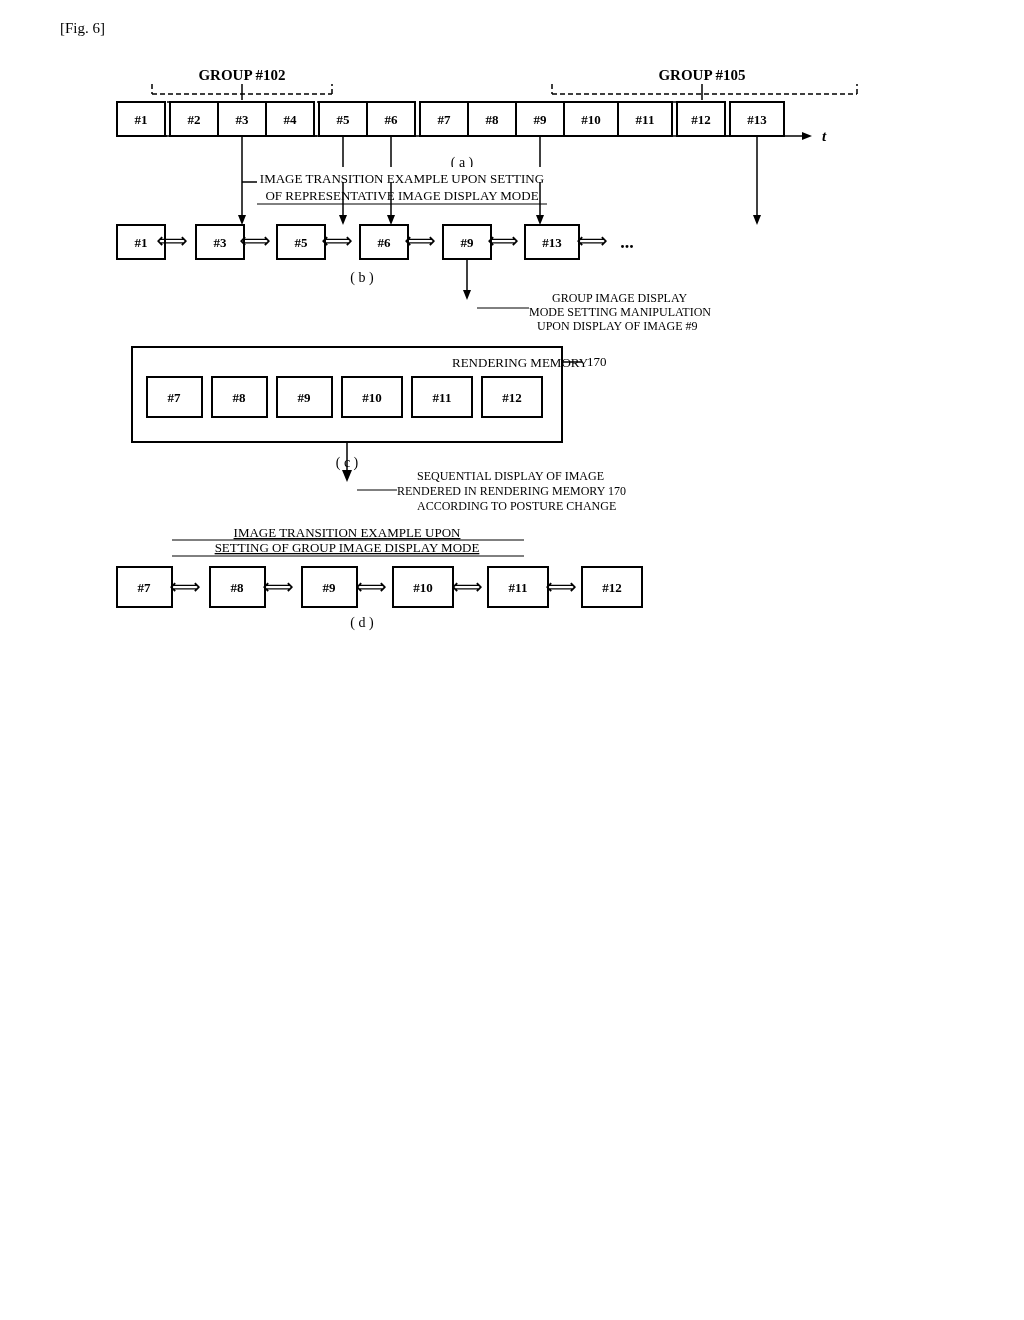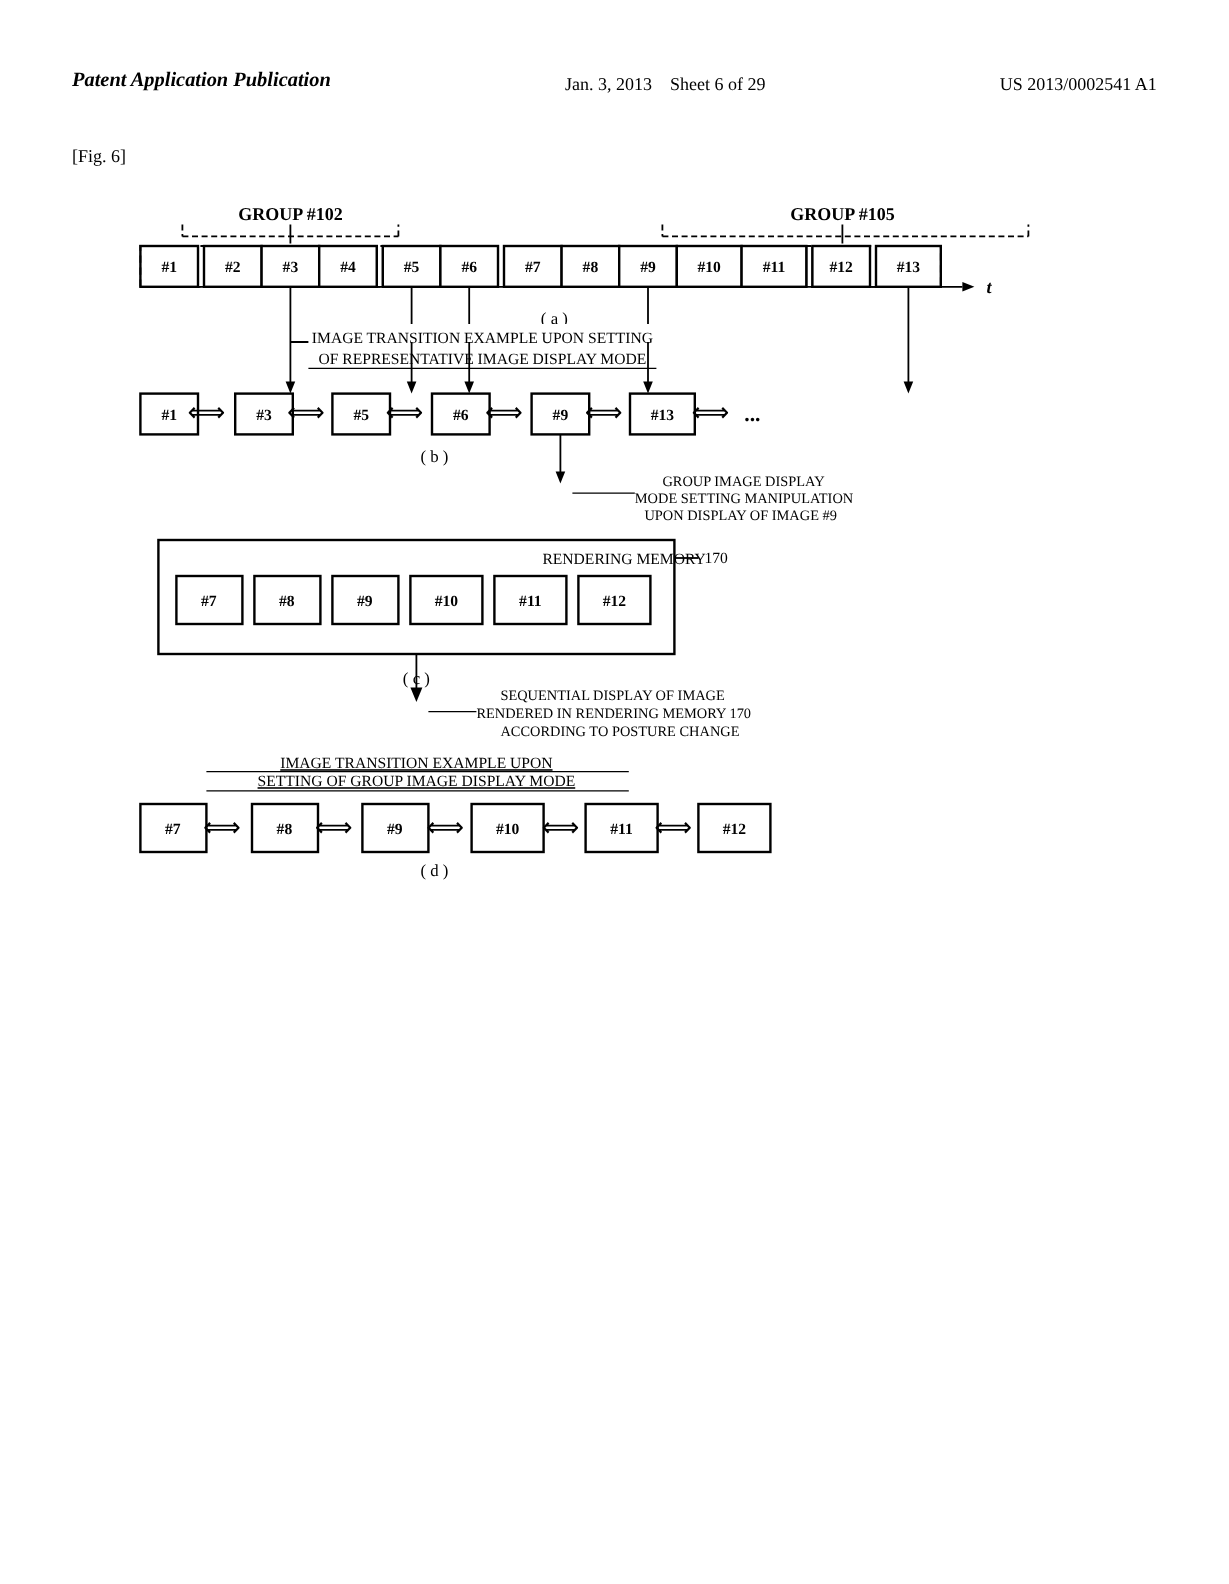--- a/index.html
+++ b/index.html
@@ -55,28 +55,20 @@
     .fig-label {
       font-size: 15px;
       margin-bottom: 15px;
     }
   </style>
 </head>
 <body>
 
 <div class="page">
 
-  <div class="header">
-    <div class="header-left">Patent Application Publication</div>
-    <div class="header-center">
-      <span>Jan. 3, 2013</span>&nbsp;&nbsp;&nbsp;
-      <span>Sheet 6 of 29</span>
-    </div>
-    <div class="header-right">US 2013/0002541 A1</div>
-  </div>
 
   <div class="content">
     <div class="fig-label">[Fig. 6]</div>
 
     <svg width="900" height="1050" viewBox="0 0 900 1050" style="display:block; margin: 0 auto; font-family: 'Times New Roman', serif;">
 
       <text x="180" y="28" text-anchor="middle" font-size="15" font-weight="bold">GROUP #102</text>
 
       <line x1="90" y1="32" x2="90" y2="42" stroke="#000" stroke-width="1.5" stroke-dasharray="5,3"></line>
       <line x1="90" y1="42" x2="270" y2="42" stroke="#000" stroke-width="1.5" stroke-dasharray="5,3"></line>

